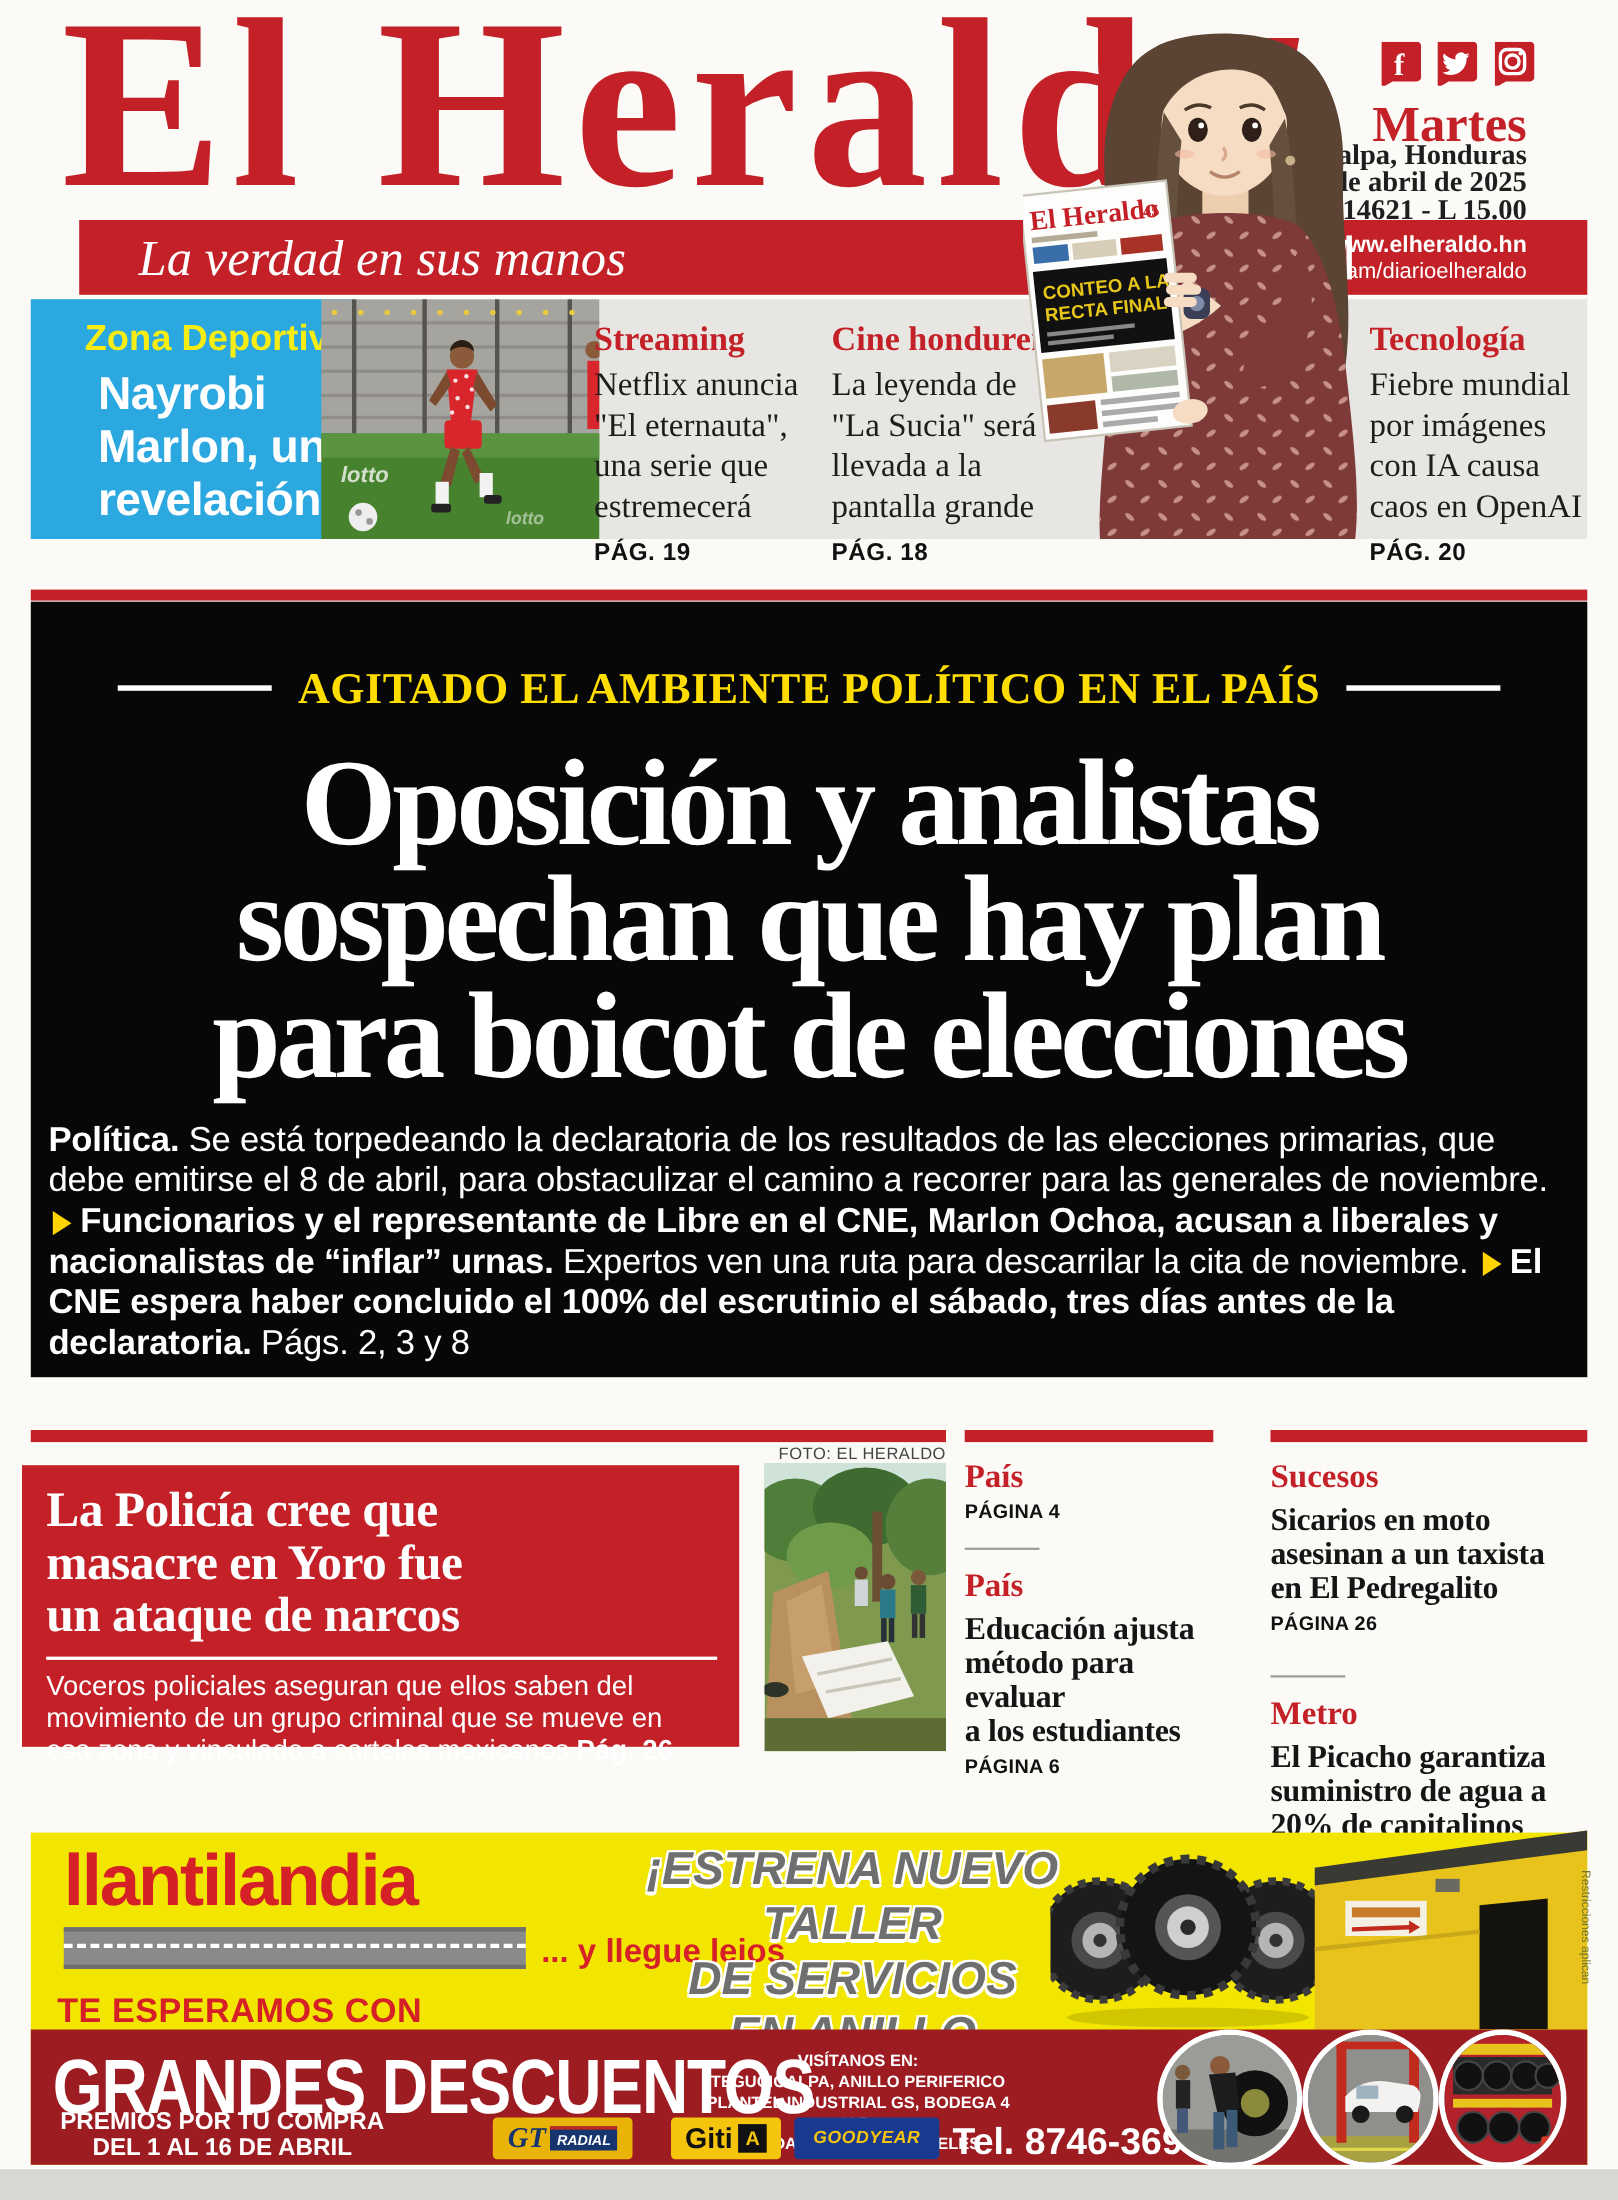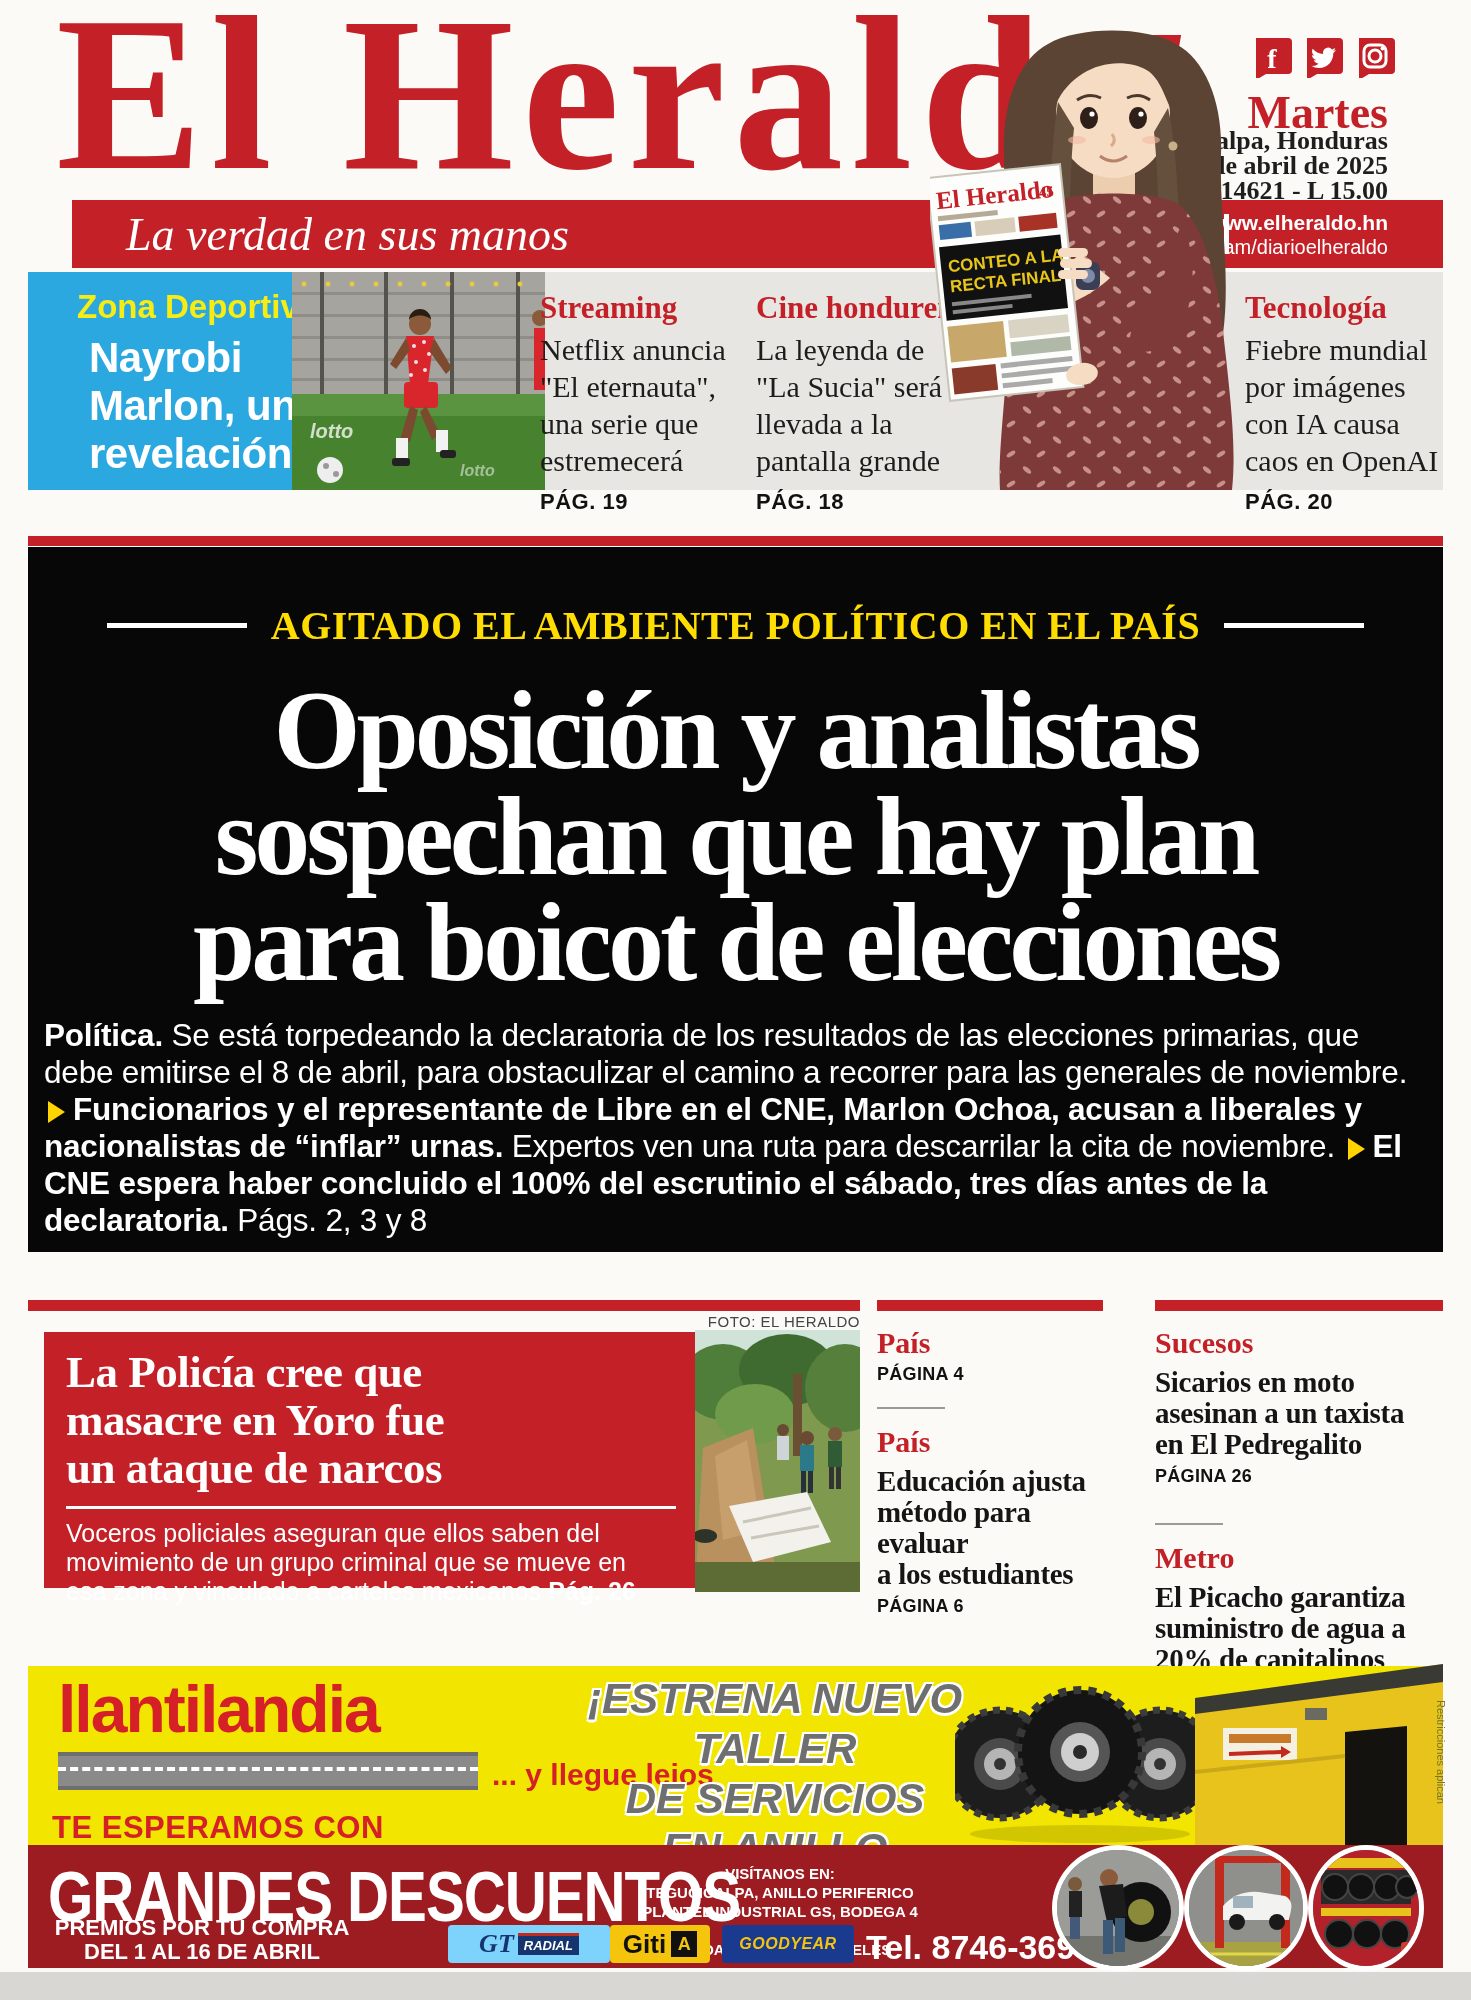--- a/index.html
+++ b/index.html
@@ -298,21 +298,21 @@
       <b>Política.</b><span> Se está torpedeando la declaratoria de los resultados de las elecciones primarias, que debe emitirse el 8 de abril, para obstaculizar el camino a recorrer para las generales de noviembre. </span><span class="tri"></span><b>Funcionarios y el representante de Libre en el CNE, Marlon Ochoa, acusan a liberales y nacionalistas de “inflar” urnas.</b><span> Expertos ven una ruta para descarrilar la cita de noviembre. </span><span class="tri"></span><b>El CNE espera haber concluido el 100% del escrutinio el sábado, tres días antes de la declaratoria.</b><span> Págs. 2, 3 y 8</span>
     </div>
   </div>
 
   <div class="abs redbar" style="left:28px;top:1300px;width:832px;"></div>
   <div class="abs redbar" style="left:877px;top:1300px;width:226px;"></div>
   <div class="abs redbar" style="left:1155px;top:1300px;width:288px;"></div>
 
   <div class="abs credit" style="left:610px;top:1313px;width:250px;text-align:right;">FOTO: EL HERALDO</div>
 
-  <div class="abs leadbox" style="left:44px;top:1332px;width:652px;height:256px;">
+  <div class="abs leadbox" style="left:20px;top:1332px;width:652px;height:256px;">
     <div class="serif leadhead" style="margin:16px 0 0 22px;">
       <div>La Policía cree que</div>
       <div>masacre en Yoro fue</div>
       <div>un ataque de narcos</div>
     </div>
     <div class="leadrule" style="margin:14px 20px 0 22px;"></div>
     <div class="leadbody" style="margin:10px 24px 0 22px;">
       <span>Voceros policiales aseguran que ellos saben del movimiento de un grupo criminal que se mueve en esa zona y vinculado a carteles mexicanos </span><b>Pág. 26</b>
     </div>
   </div>
@@ -438,21 +438,21 @@
     <div>DEL 1 AL 16 DE ABRIL</div>
   </div>
 
   <div class="abs visita" style="left:640px;top:1864px;width:280px;">
     <div>VISÍTANOS EN:</div>
     <div>TEGUCIGALPA, ANILLO PERIFERICO</div>
     <div>PLANTEL INDUSTRIAL GS, BODEGA 4 Y 5,</div>
     <div>SALIDA A VALLE DE ANGELES</div>
   </div>
 
-  <div class="abs logo" style="left:448px;top:1925px;width:162px;height:38px;background:#7dd3fc;">
+  <div class="abs logo" style="left:448px;top:1925px;width:127px;height:38px;background:#eab308;">
     <span class="serif" style="font-weight:bold;font-style:italic;font-size:26px;color:#16356e;">GT</span>
     <span style="display:inline-block;background:#16356e;color:#fff;font-weight:bold;font-style:italic;font-size:13px;padding:2px 6px;margin-left:4px;border-top:3px solid #c22a1e;">RADIAL</span>
   </div>
   <div class="abs logo" style="left:610px;top:1925px;width:100px;height:38px;background:#f5c50e;">
     <span style="font-weight:bold;font-size:26px;color:#111;">Giti</span>
     <span style="display:inline-block;width:26px;height:26px;background:#111;color:#f5c50e;font-weight:bold;font-size:18px;text-align:center;line-height:26px;margin-left:5px;">A</span>
   </div>
   <div class="abs logo" style="left:722px;top:1925px;width:132px;height:38px;background:#1a3a8f;">
     <span style="font-weight:bold;font-style:italic;font-size:16px;color:#f5c50e;letter-spacing:0.5px;">GOODYEAR</span>
   </div>

